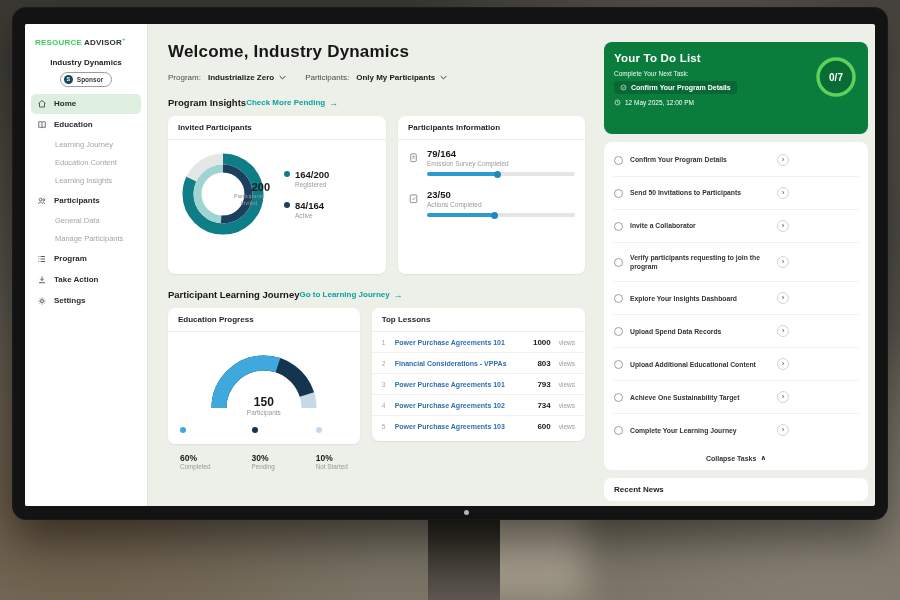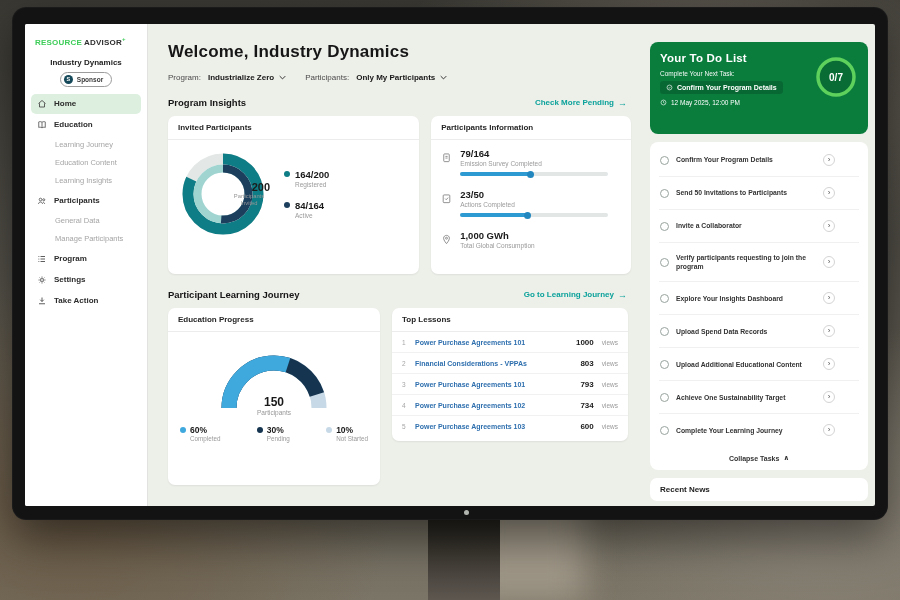--- a/index.html
+++ b/index.html
@@ -39,21 +39,21 @@
   .nav-sub{display:block;margin:0 6px;padding:4.5px 6px 4.5px 24px;font-size:7.5px;color:#a5a5a5;cursor:pointer;}
 
   
   .main{flex:1;min-width:0;padding:18px 8px 0 20px;}
   h1{font-size:17px;font-weight:700;color:#161616;letter-spacing:.2px;}
   .controls{display:flex;align-items:center;gap:7px;margin-top:11px;}
   .ctl-lbl{font-size:8px;color:#4c4c4c;}
   .ctl-lbl.gap{margin-left:12px;}
   .dd{display:flex;align-items:center;gap:5px;background:none;border:none;font-family:inherit;font-size:8px;font-weight:700;color:#181818;cursor:pointer;}
   .dd svg{width:7px;height:5px;color:#333;}
-  .sec-head{display:flex;align-items:center;justify-content:space-between;margin-top:15px;padding-right:4px;}
+  .sec-head{display:flex;align-items:center;margin-top:15px;padding-right:4px;}
   .sec-title{font-size:9.5px;font-weight:700;color:#161616;}
   .sec-link{display:flex;align-items:center;gap:4px;font-size:8px;font-weight:700;color:#0ba29b;cursor:pointer;text-decoration:none;}
   .arr{font-size:9px;}
   .cards{display:flex;gap:12px;margin-top:8px;}
   .card{background:#fff;border-radius:7px;box-shadow:0 1px 2px rgba(30,30,30,.07);}
   .card-h{padding:7px 10px;font-size:8px;font-weight:700;color:#262626;border-bottom:1px solid #ececec;}
 
   .card.invited{width:264px;height:158px;}
   .inv-body{display:flex;align-items:center;padding:7px 8px;gap:6px;}
   .donut{position:relative;width:94px;height:94px;flex-shrink:0;}
@@ -71,44 +71,44 @@
   .card.info{width:210px;height:158px;}
   .info-row{display:flex;gap:8px;padding:8px 10px 5px;}
   .info-ic{width:11px;height:11px;color:#7c7c7c;flex-shrink:0;margin-top:1px;}
   .info-ic svg{width:11px;height:11px;}
   .info-val{font-size:9.5px;font-weight:700;color:#191919;}
   .info-lbl{font-size:6.5px;color:#9a9a9a;margin-top:1px;}
   .pbar{position:relative;width:148px;height:4px;border-radius:2px;background:#e2e6e5;margin-top:5px;}
   .pfill{position:absolute;left:0;top:0;bottom:0;border-radius:2px;background:#2e9ad2;width:0;}
   .pthumb{position:absolute;right:-3px;top:-1.5px;width:7px;height:7px;border-radius:50%;background:#2387bf;}
 
-  .card.edu{width:212px;height:177px;}
+  .card.edu{width:212px;height:136px;}
   .gauge-wrap{position:relative;width:130px;height:76px;margin:8px auto 0;}
   .gauge-center{position:absolute;left:0;right:0;bottom:0;text-align:center;}
   .gc-val{font-size:12px;font-weight:700;color:#191919;}
   .gc-lbl{font-size:6.5px;color:#979797;}
   .edu-legend{display:flex;justify-content:space-between;padding:9px 12px 0;}
-  .el-item{display:flex;gap:4px;}
+  .el-item{display:flex;gap:20px;flex-direction:column;}
   .el-dot{width:6px;height:6px;border-radius:50%;margin-top:2px;flex-shrink:0;}
   .el-dot.c0{background:#3fa9de;}
   .el-dot.c1{background:#14344f;}
   .el-dot.c2{background:#c7d9e6;}
   .el-val{font-size:8.5px;font-weight:700;color:#191919;}
   .el-lbl{font-size:6.3px;color:#9a9a9a;}
 
   .card.lessons{width:236px;height:133px;}
   .lesson-row{display:flex;align-items:center;gap:6px;padding:5.5px 10px;border-bottom:1px solid #f1f1f1;}
   .lesson-row:last-child{border-bottom:none;}
   .l-rank{font-size:6.5px;color:#a5a5a5;width:7px;}
   .l-title{flex:1;font-size:7px;font-weight:700;color:#2e6fae;cursor:pointer;}
   .l-count{font-size:8px;font-weight:700;color:#202020;}
   .l-suffix{font-size:6.5px;color:#9a9a9a;margin-left:2px;}
 
   
-  .right{width:218px;flex-shrink:0;margin:18px 7px 0 11px;}
+  .right{width:264px;flex-shrink:0;margin:18px 7px 0 11px;}
   .todo-green{position:relative;background:#0a7d3d;border-radius:8px;padding:10px;color:#fff;min-height:92px;}
   .tg-title{font-size:11.5px;font-weight:700;letter-spacing:.2px;}
   .tg-sub{font-size:6.5px;margin-top:6px;opacity:.95;}
   .tg-next{display:flex;align-items:center;gap:4px;background:rgba(0,0,0,.16);border-radius:3px;padding:3px 6px;margin-top:4px;width:fit-content;max-width:152px;font-size:7px;font-weight:700;cursor:pointer;}
   .tg-next svg{width:7px;height:7px;flex-shrink:0;}
   .tg-time{display:flex;align-items:center;gap:4px;font-size:6.5px;margin-top:5px;}
   .tg-time svg{width:7px;height:7px;flex-shrink:0;}
   .tg-badge{position:absolute;top:13px;right:10px;width:44px;height:44px;}
   .tg-badge svg{position:absolute;inset:0;width:44px;height:44px;}
   .bt{position:absolute;inset:0;display:flex;align-items:center;justify-content:center;font-size:10px;font-weight:700;}
@@ -180,31 +180,31 @@
           <a class="nav-item">
             <svg viewBox="0 0 20 20" fill="none" stroke="currentColor" stroke-width="1.8">
                 <path d="M7 5h9M7 10h9M7 15h9"></path>
                 <circle cx="3.8" cy="5" r="1" fill="currentColor" stroke="none"></circle>
                 <circle cx="3.8" cy="10" r="1" fill="currentColor" stroke="none"></circle>
                 <circle cx="3.8" cy="15" r="1" fill="currentColor" stroke="none"></circle>
               </svg>
             <span class="nav-lbl">Program</span>
           </a>
           <a class="nav-item">
+            <svg viewBox="0 0 20 20" fill="none" stroke="currentColor" stroke-width="1.8">
+                <path d="M10 3v8M6.5 7.5 10 11l3.5-3.5M4 15.5h12"></path>
+              </svg>
+            <span class="nav-lbl">Take Action</span>
+          </a>
+          <a class="nav-item">
             <svg viewBox="0 0 20 20" fill="none" stroke="currentColor" stroke-width="1.6">
                 <circle cx="10" cy="10" r="3"></circle>
                 <path d="M10 3v2.5M10 14.5V17M3 10h2.5M14.5 10H17M5.2 5.2l1.7 1.7M13.1 13.1l1.7 1.7M14.8 5.2l-1.7 1.7M6.9 13.1l-1.7 1.7"></path>
               </svg>
             <span class="nav-lbl">Settings</span>
-          </a>
-          <a class="nav-item">
-            <svg viewBox="0 0 20 20" fill="none" stroke="currentColor" stroke-width="1.8">
-                <path d="M10 3v8M6.5 7.5 10 11l3.5-3.5M4 15.5h12"></path>
-              </svg>
-            <span class="nav-lbl">Take Action</span>
           </a>
         </nav>
       </aside>
 
       <div class="main">
         <h1>Welcome, Industry Dynamics</h1>
 
         <div class="controls">
           <span class="ctl-lbl">Program:</span>
           <button class="dd">
@@ -295,32 +295,20 @@
               <div>
                 <div class="info-val">23/50</div>
                 <div class="info-lbl">Actions Completed</div>
                 <div class="pbar">
                     <div class="pfill" style="width: 46%;">
                       <span class="pthumb"></span>
                     </div>
                   </div>
               </div>
             </div>
-            <div class="info-row">
-              <span class="info-ic">
-                <svg viewBox="0 0 20 20" fill="none" stroke="currentColor" stroke-width="1.5">
-                    <path d="M10 2.5c-3 0-5.3 2.2-5.3 5.2 0 3.8 5.3 9.8 5.3 9.8s5.3-6 5.3-9.8c0-3-2.3-5.2-5.3-5.2Z"></path>
-                    <circle cx="10" cy="7.6" r="1.8"></circle>
-                  </svg>
-              </span>
-              <div>
-                <div class="info-val">1,000 GWh</div>
-                <div class="info-lbl">Total Global Consumption</div>
-              </div>
-            </div>
           </div>
         </div>
 
         <div class="sec-head">
           <span class="sec-title">Participant Learning Journey</span>
           <a class="sec-link">
             <span>Go to Learning Journey</span>
             <span class="arr">→</span>
           </a>
         </div>

